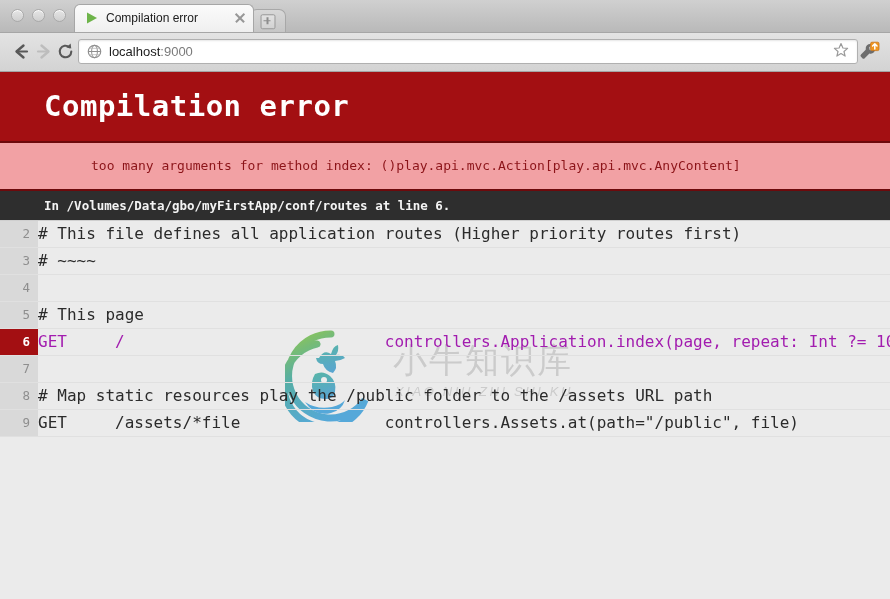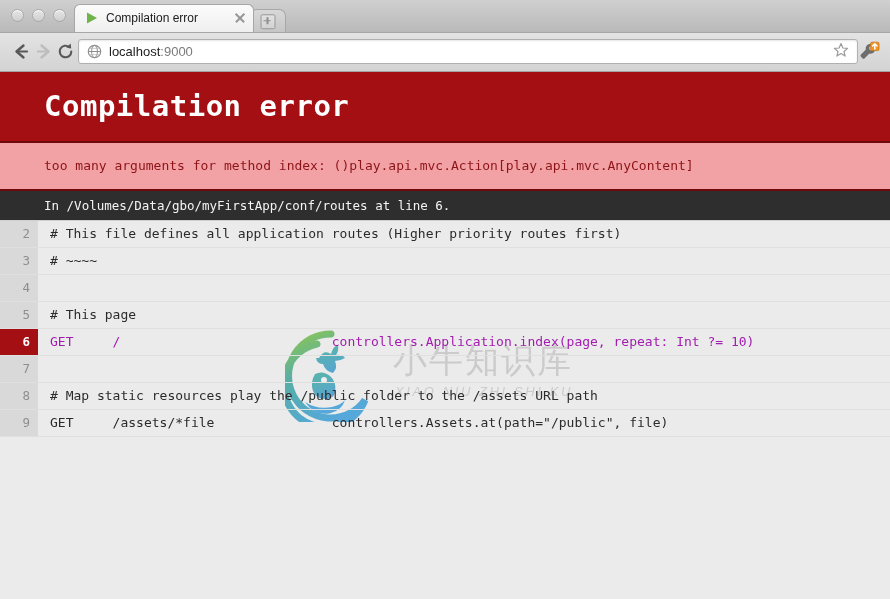--- a/index.html
+++ b/index.html
@@ -225,35 +225,36 @@
     display: flex;
     align-items: center;
     box-sizing: border-box;
     padding-left: 44px;
   }
   .err-msg {
     font-family: "DejaVu Sans Mono", "Liberation Mono", monospace;
     font-size: 13px;
     color: #8c1419;
     white-space: nowrap;
+    margin-left: 47px;
   }
 
   .err-src-bar {
     background: #2e2e2e;
     height: 30px;
     display: flex;
     align-items: center;
     box-sizing: border-box;
     padding-left: 44px;
     border-bottom: 1px solid #cfcfcf;
   }
   .err-src {
     font-family: "DejaVu Sans Mono", "Liberation Mono", monospace;
     font-size: 12.5px;
-    font-weight: normal;
+    font-weight: bold;
     color: #f4f4f4;
     white-space: nowrap;
   }
 
   .code-list {
     position: relative;
     z-index: 2;
   }
   .code-row {
     display: flex;
@@ -271,25 +272,25 @@
     padding-right: 8px;
     box-sizing: border-box;
     display: flex;
     align-items: center;
     justify-content: flex-end;
   }
   .code-row .src {
     flex: 1 1 auto;
     background: transparent;
     font-family: "DejaVu Sans Mono", "Liberation Mono", monospace;
-    font-size: 13px;
+    font-size: 16px;
     color: #2b2b2b;
     display: flex;
     align-items: center;
-    padding-left: 12px;
+    padding-left: 0;
     white-space: pre;
     box-sizing: border-box;
   }
   .code-row.error .gutter {
     background: #a30f12;
     color: #ffffff;
     font-weight: bold;
   }
   .code-row.error .src {
     color: #a21caf;

